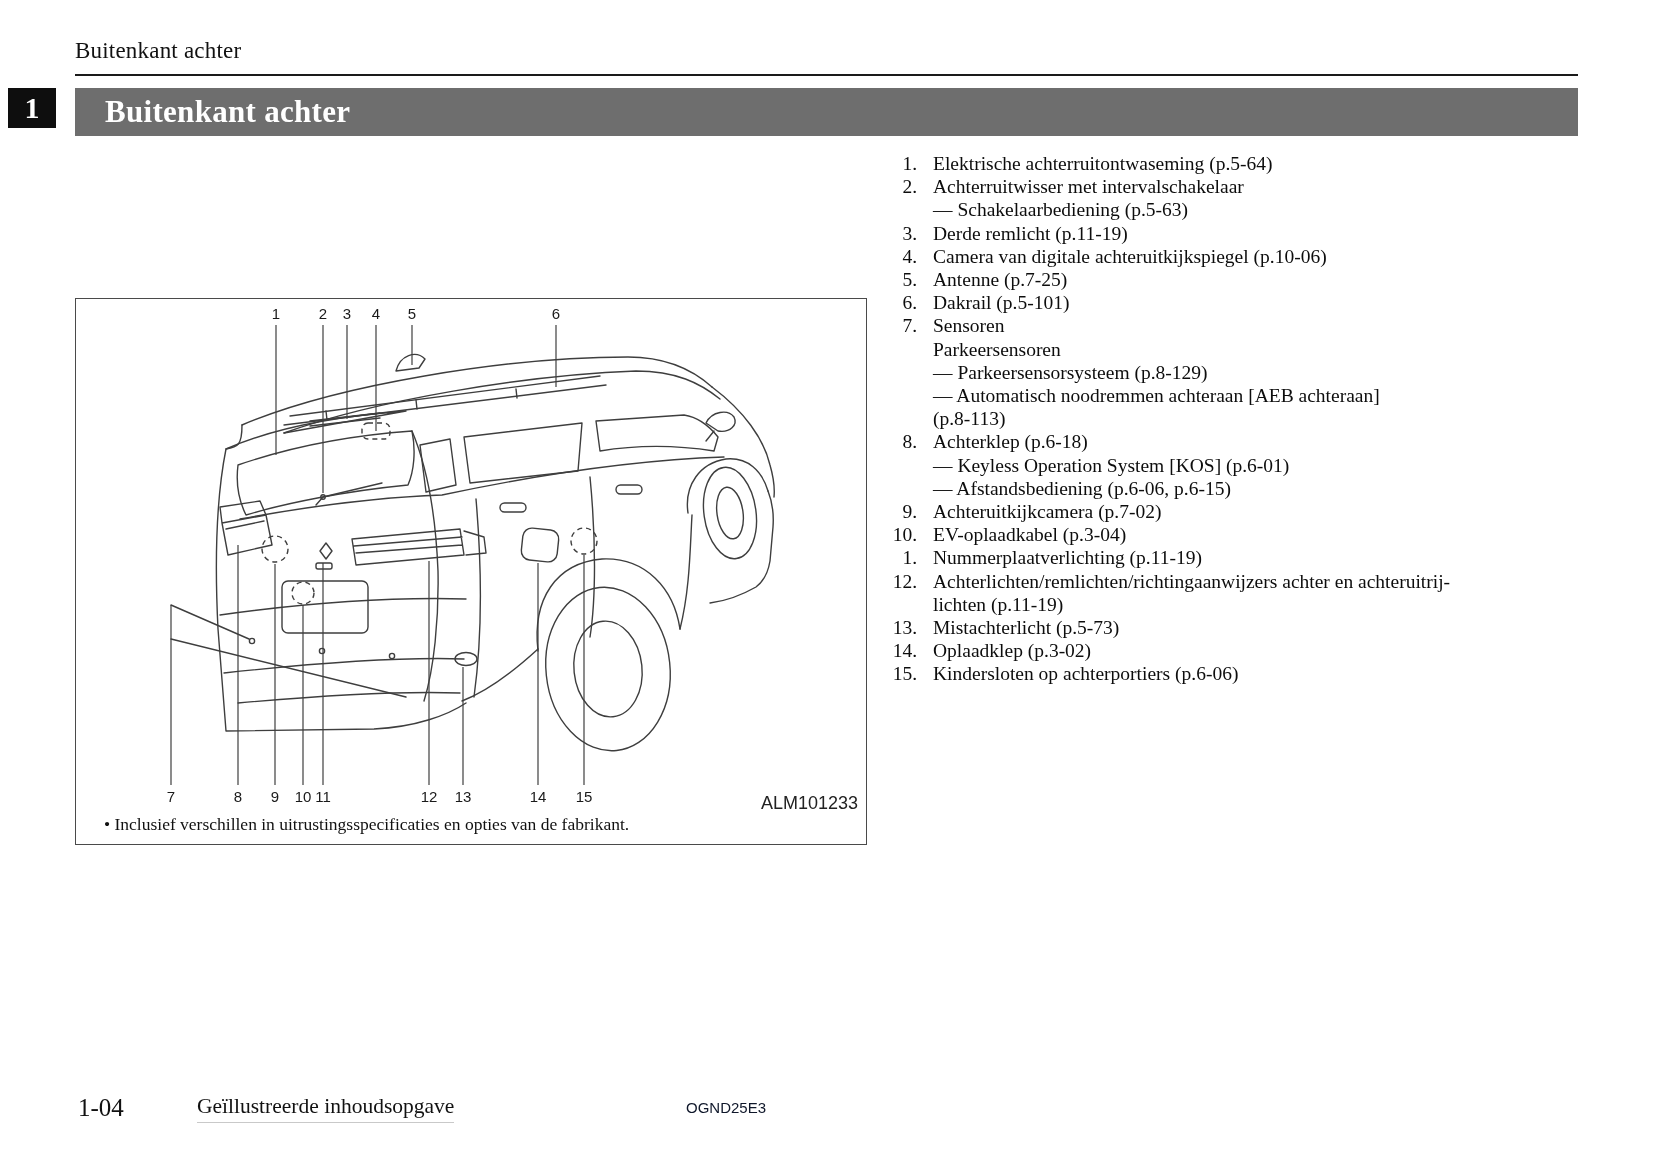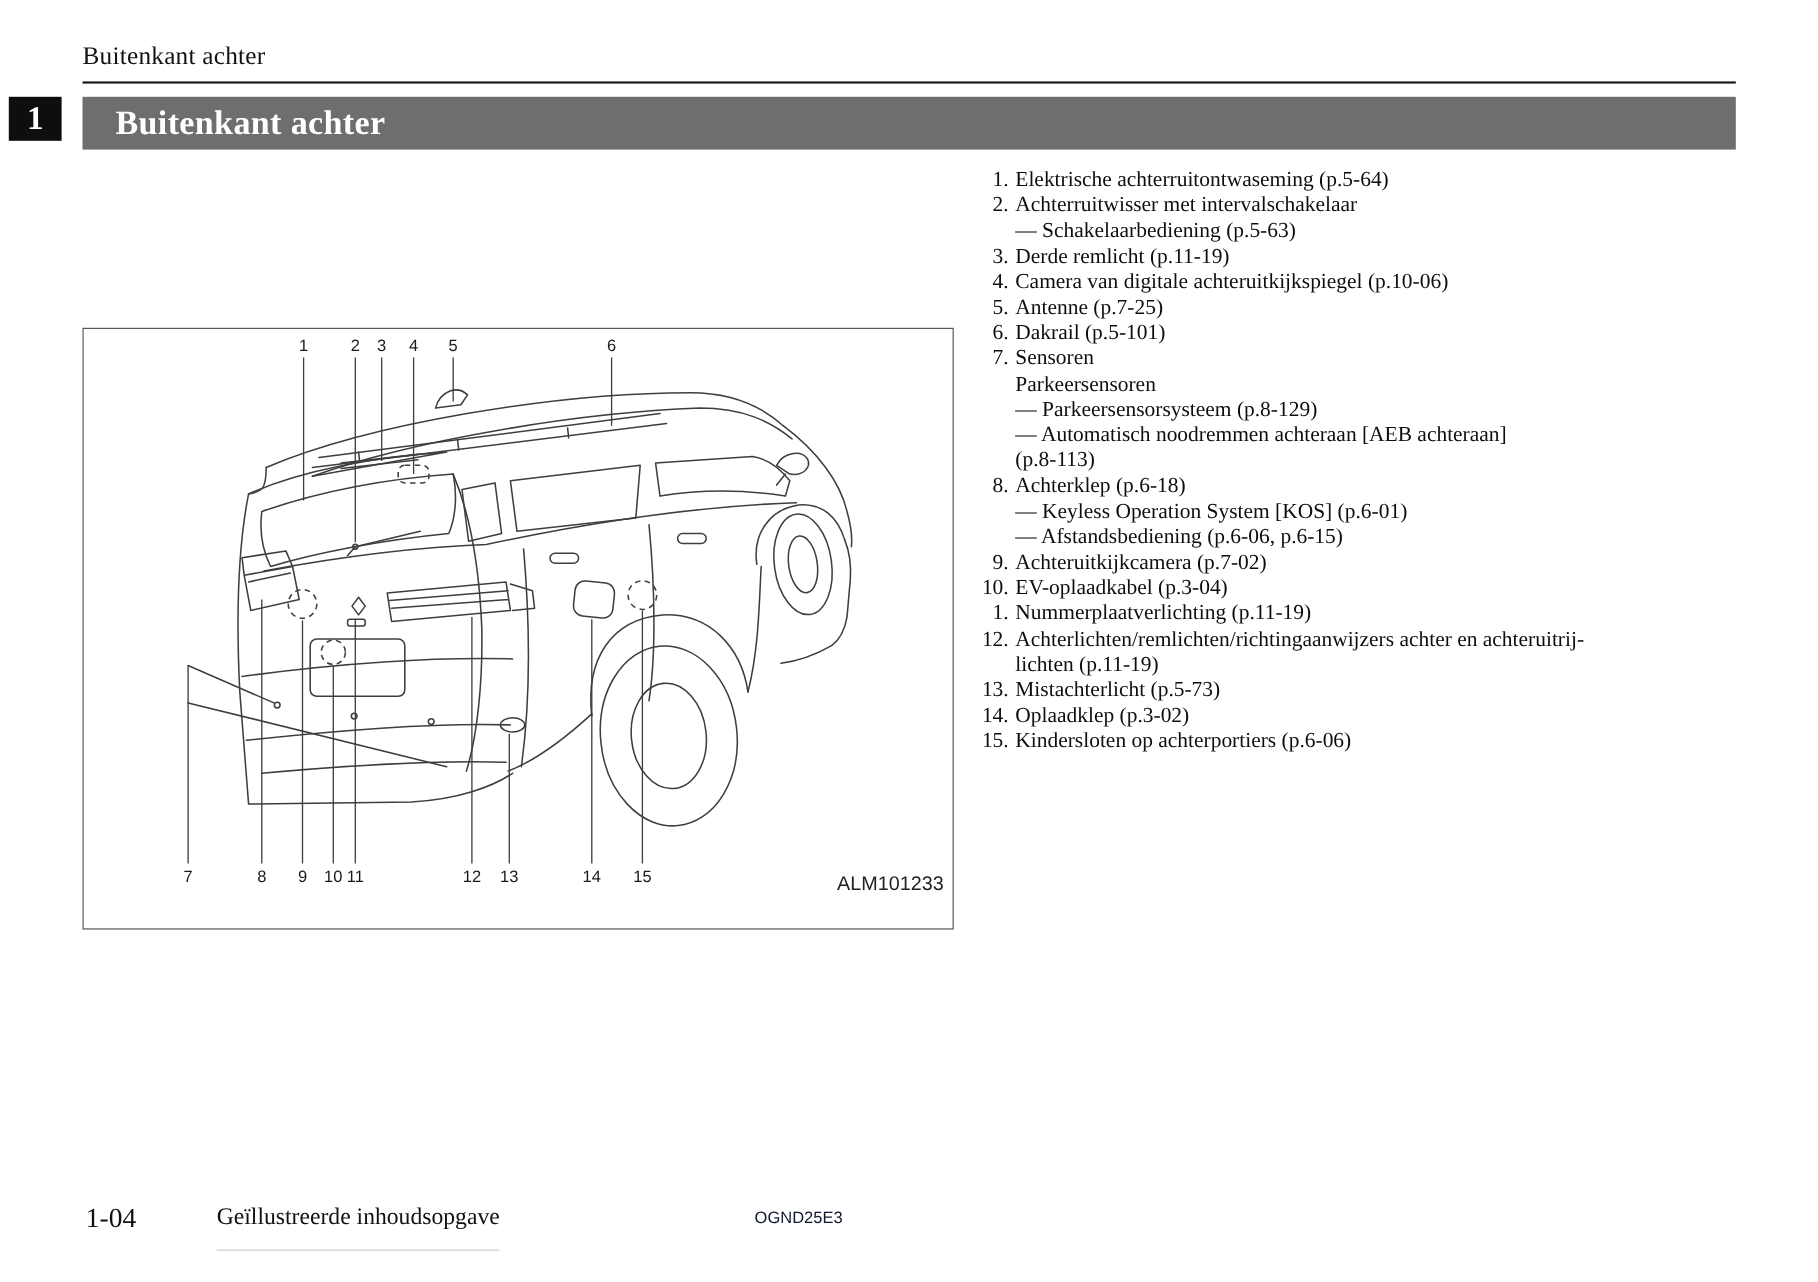--- a/index.html
+++ b/index.html
@@ -39,25 +39,25 @@
     font-family:"Liberation Sans", sans-serif;font-size:18px;color:#222;
   }
   svg text{
     font-family:"Liberation Sans", sans-serif;font-size:15px;fill:#1a1a1a;
   }
 
   
   .legend{left:885px;top:152px;width:762px;font-size:19.5px;line-height:23.2px;color:#0d0d0d;}
   .legend .row{display:flex;}
   .legend .num{width:32px;text-align:right;flex:0 0 32px;}
-  .legend .txt{margin-left:6px;flex:1;}
+  .legend .txt{margin-left:16px;flex:1;}
 
   
   .footer-pagenum{left:78px;top:1094px;font-size:25px;}
-  .footer-section{left:197px;top:1094px;font-size:21.5px;border-bottom:1px solid #c9c9c9;padding-bottom:17px;font-family:Liberation Serif, serif;}
+  .footer-section{left:197px;top:1094px;font-size:21.5px;border-bottom:1px solid #c9c9c9;padding-bottom:3px;font-family:Liberation Serif, serif;}
   .footer-code{left:686px;top:1099px;font-family:"Liberation Sans", sans-serif;font-size:15px;color:#0f172a;}
 </style>
 </head>
 <body>
 
 <div class="abs header-title">Buitenkant achter</div>
 <div class="abs header-rule"></div>
 
 <div class="abs chapter-tab">1</div>
 <div class="abs section-banner">
@@ -177,20 +177,21 @@
       <text x="199" y="503">9</text>
       <text x="227" y="503">10</text>
       <text x="247" y="503">11</text>
       <text x="353" y="503">12</text>
       <text x="387" y="503">13</text>
       <text x="462" y="503">14</text>
       <text x="508" y="503">15</text>
     </g>
   </svg>
 
+  <div class="figure-caption">• Inclusief verschillen in uitrustingsspecificaties en opties van de fabrikant.</div>
   <div class="figure-code">ALM101233</div>
 </div>
 
 <div class="abs legend">
   <div class="row">
       <span class="num">1.</span>
       <span class="txt">Elektrische achterruitontwaseming (p.5-64)</span>
     </div>
   <div class="row">
       <span class="num">2.</span>

